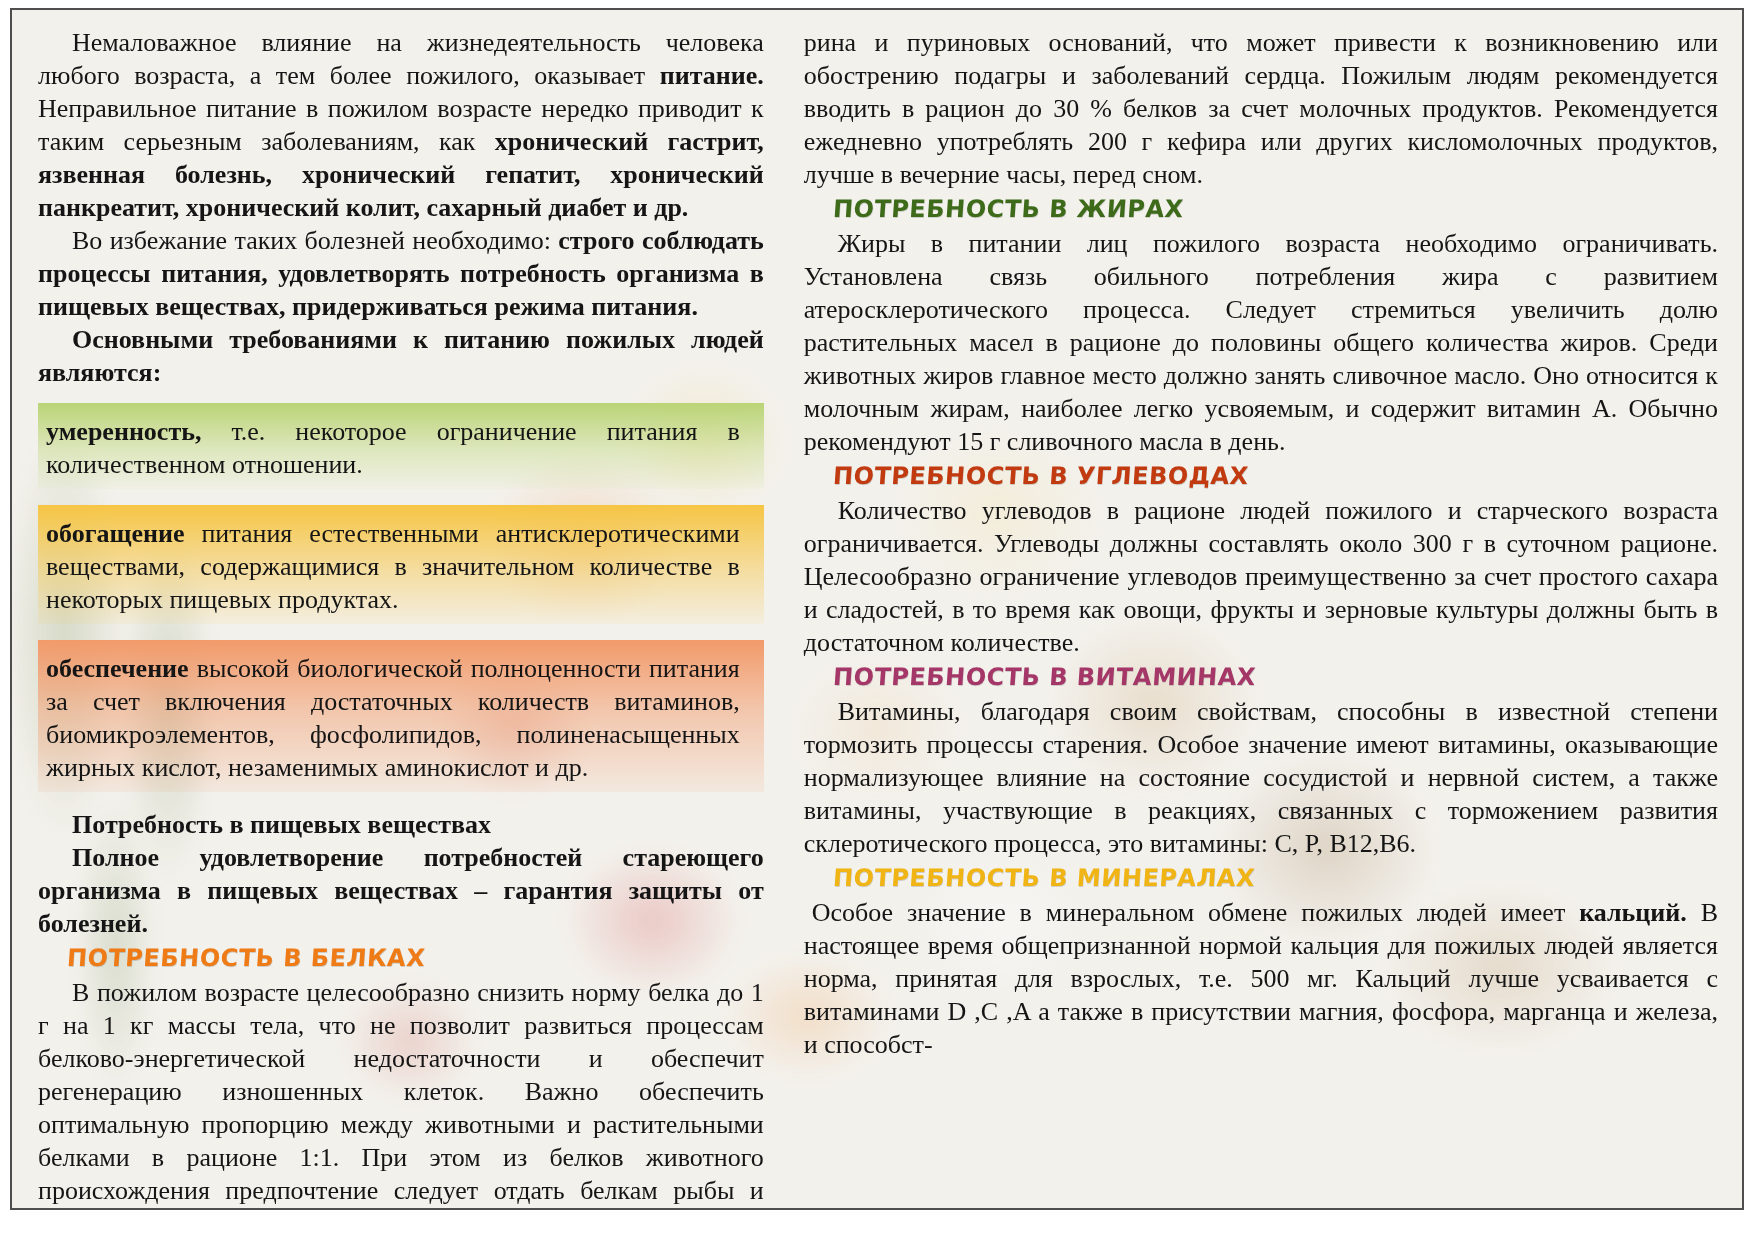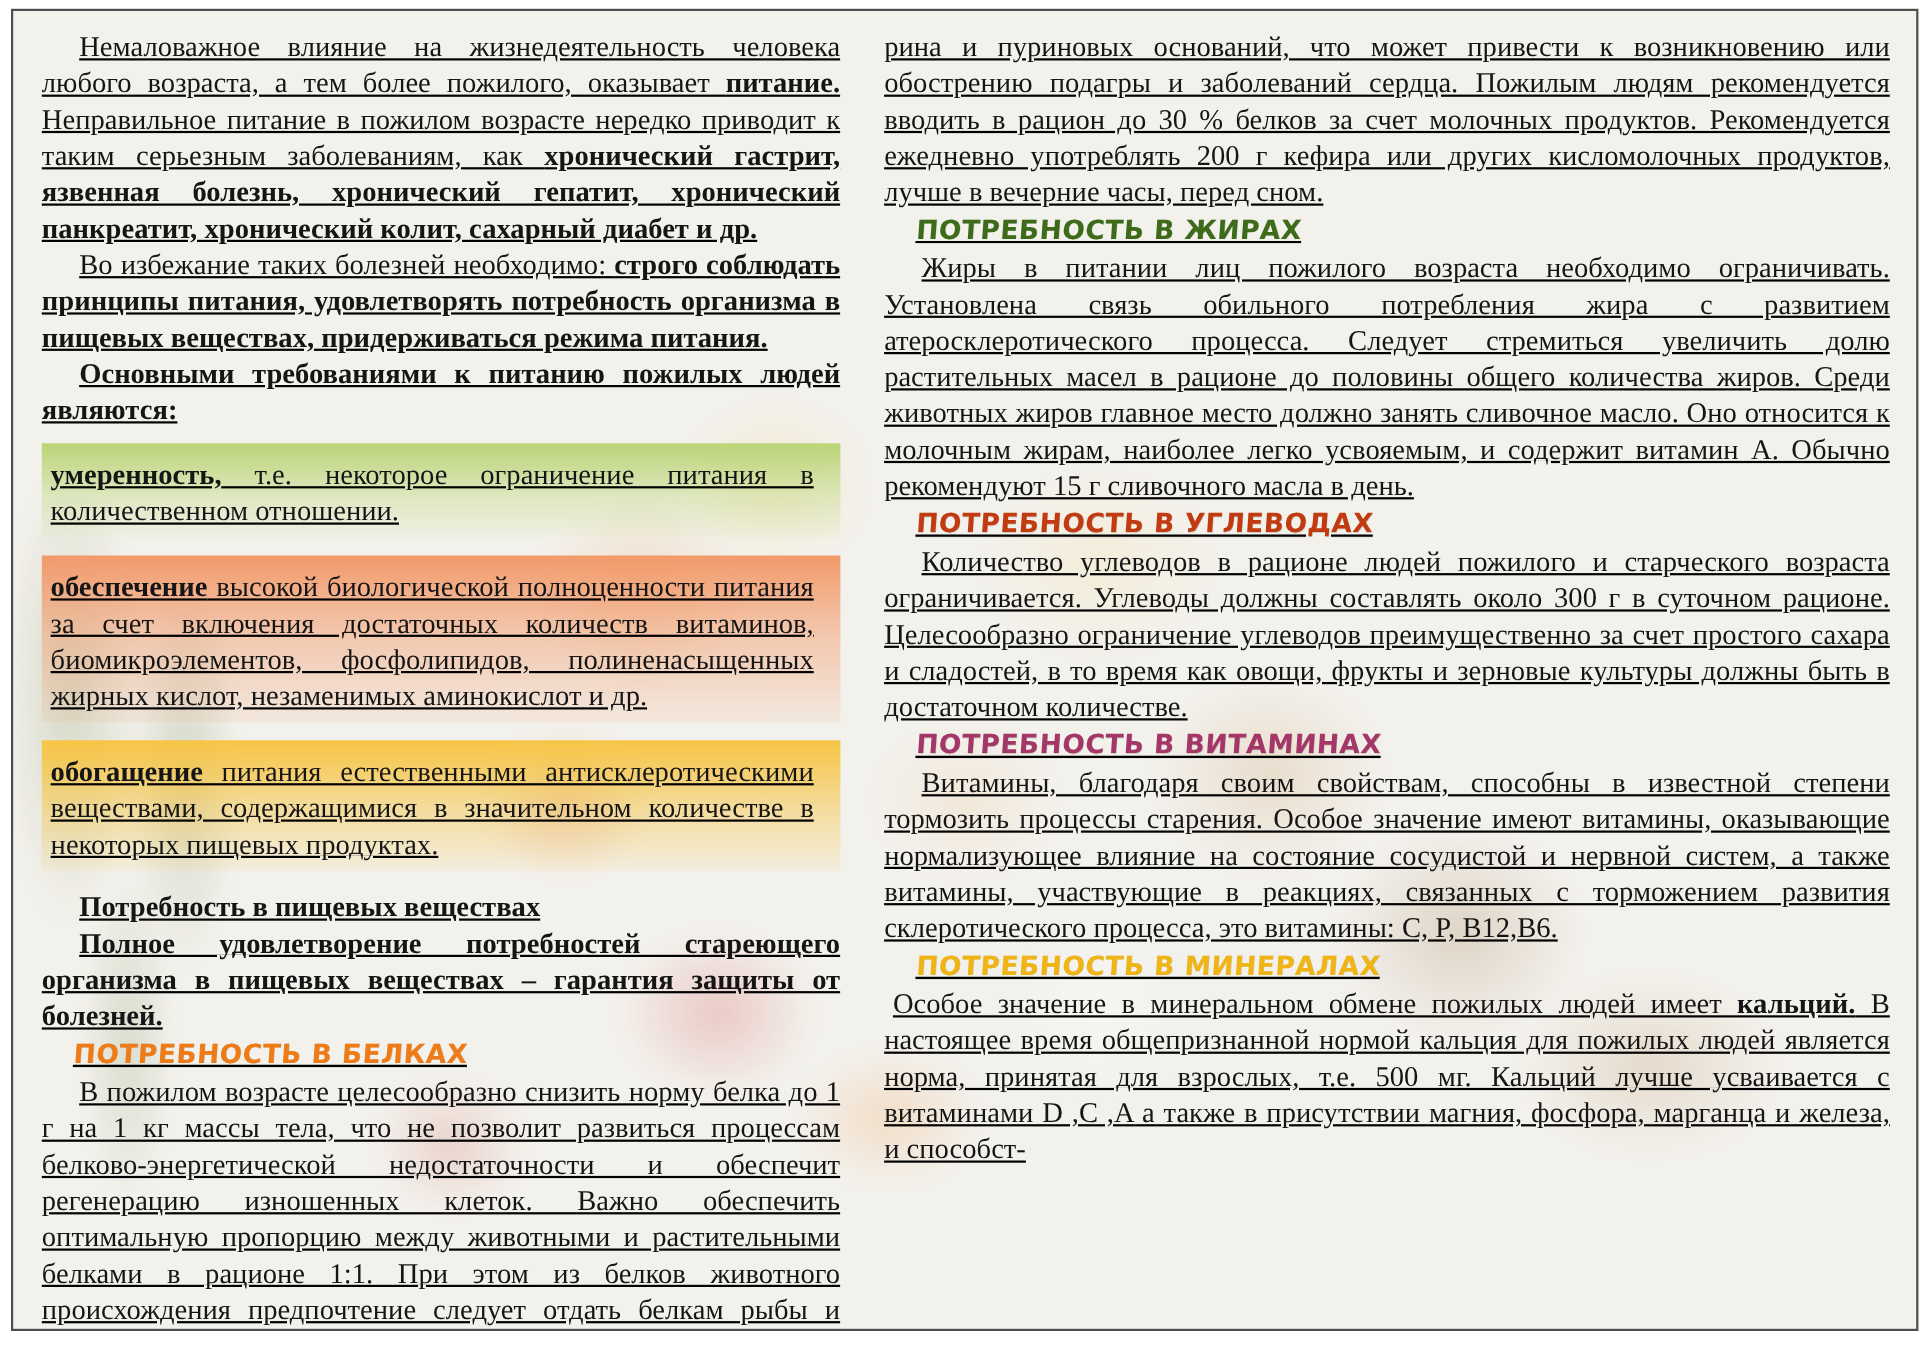--- a/index.html
+++ b/index.html
@@ -35,21 +35,20 @@
       radial-gradient(120px 110px at 57% 76%, rgba(255,255,255,.65), transparent 70%),
       radial-gradient(170px 120px at 86% 80%, rgba(170,125,70,.35), transparent 70%),
       radial-gradient(120px 100px at 50% 60%, rgba(235,185,120,.30), transparent 70%);
   }
   .content{
     position:relative;
     display:flex;
     gap:40px;
     padding:16px 24px 6px 26px;
     height:calc(100% - 22px);
-    text-decoration:underline;
   }
   .col{min-width:0;}
   .col-left{flex:0 0 43.2%;}
   .col-right{flex:1 1 auto;}
   .para, .hl{
     margin:0;
     font-size:26px;
     line-height:1.27;
     color:#151515;
     text-align:justify;
@@ -92,25 +91,25 @@
   }
 </style>
 </head>
 <body>
 
 <div class="page" style="border-color: rgb(78, 78, 78);">
   <div class="watermark"></div>
   <div class="content">
     <div class="col col-left">
         <p class="para indent"><span>Немаловажное влияние на жизнедеятельность человека любого возраста, а тем более пожилого, оказывает </span><b>питание.</b><span> Неправильное питание в пожилом возрасте нередко приводит к таким серьезным заболеваниям, как </span><b>хронический гастрит, язвенная болезнь, хронический гепатит, хронический панкреатит, хронический колит, сахарный диабет и др.</b></p>
-        <p class="para indent"><span>Во избежание таких болезней необходимо: </span><b>строго соблюдать принципы питания, удовлетворять потребность организма в пищевых веществах, придерживаться режима питания.</b></p>
+        <p class="para indent"><span>Во избежание таких болезней необходимо: </span><b>строго соблюдать процессы питания, удовлетворять потребность организма в пищевых веществах, придерживаться режима питания.</b></p>
         <p class="para indent"><b>Основными требованиями к питанию пожилых людей являются:</b></p>
         <p class="hl hl-green"><b>умеренность,</b><span> т.е. некоторое ограничение питания в количественном отношении.</span></p>
+        <p class="hl hl-yellow"><b>обогащение</b><span> питания естественными антисклеротическими веществами, содержащимися в значительном количестве в некоторых пищевых продуктах.</span></p>
         <p class="hl hl-orange"><b>обеспечение</b><span> высокой биологической полноценности питания за счет включения достаточных количеств витаминов, биомикроэлементов, фосфолипидов, полиненасыщенных жирных кислот, незаменимых аминокислот и др.</span></p>
-        <p class="hl hl-yellow"><b>обогащение</b><span> питания естественными антисклеротическими веществами, содержащимися в значительном количестве в некоторых пищевых продуктах.</span></p>
         <p class="para indent"><b>Потребность в пищевых веществах</b></p>
         <p class="para indent"><b>Полное удовлетворение потребностей стареющего организма в пищевых веществах – гарантия защиты от болезней.</b></p>
         <div class="script-header" style="color: rgb(239, 123, 23);">ПОТРЕБНОСТЬ В БЕЛКАХ</div>
         <p class="para indent"><span>В пожилом возрасте целесообразно снизить норму белка до  1 г на 1 кг массы тела, что не позволит развиться процессам белково-энергетической недостаточности и обеспечит  регенерацию изношенных клеток. Важно обеспечить оптимальную пропорцию между животными и растительными белками в рационе 1:1. При этом из белков животного происхождения предпочтение следует отдать белкам рыбы и особенно молока и ограничить мясо и мясные изделия из-за высокого содержания в нем холесте-</span></p>
       </div>
     <div class="col col-right">
         <p class="para"><span>рина и пуриновых оснований, что может привести к возникновению или обострению подагры и заболеваний сердца. Пожилым людям рекомендуется вводить в рацион до 30 % белков за счет молочных продуктов.  Рекомендуется ежедневно употреблять 200 г кефира или других кисломолочных продуктов, лучше в вечерние часы, перед сном.</span></p>
         <div class="script-header" style="color: rgb(62, 107, 26);">ПОТРЕБНОСТЬ В ЖИРАХ</div>
         <p class="para indent"><span>Жиры в питании лиц пожилого возраста необходимо ограничивать. Установлена связь обильного потребления жира с развитием атеросклеротического процесса.  Следует  стремиться  увеличить долю растительных масел в рационе до половины общего количества жиров. Среди животных жиров главное место должно занять сливочное масло.  Оно  относится  к  молочным  жирам,  наиболее легко усвояемым, и содержит витамин А.  Обычно рекомендуют 15 г сливочного масла в день.</span></p>
         <div class="script-header" style="color: rgb(194, 58, 16);">ПОТРЕБНОСТЬ В УГЛЕВОДАХ</div>

